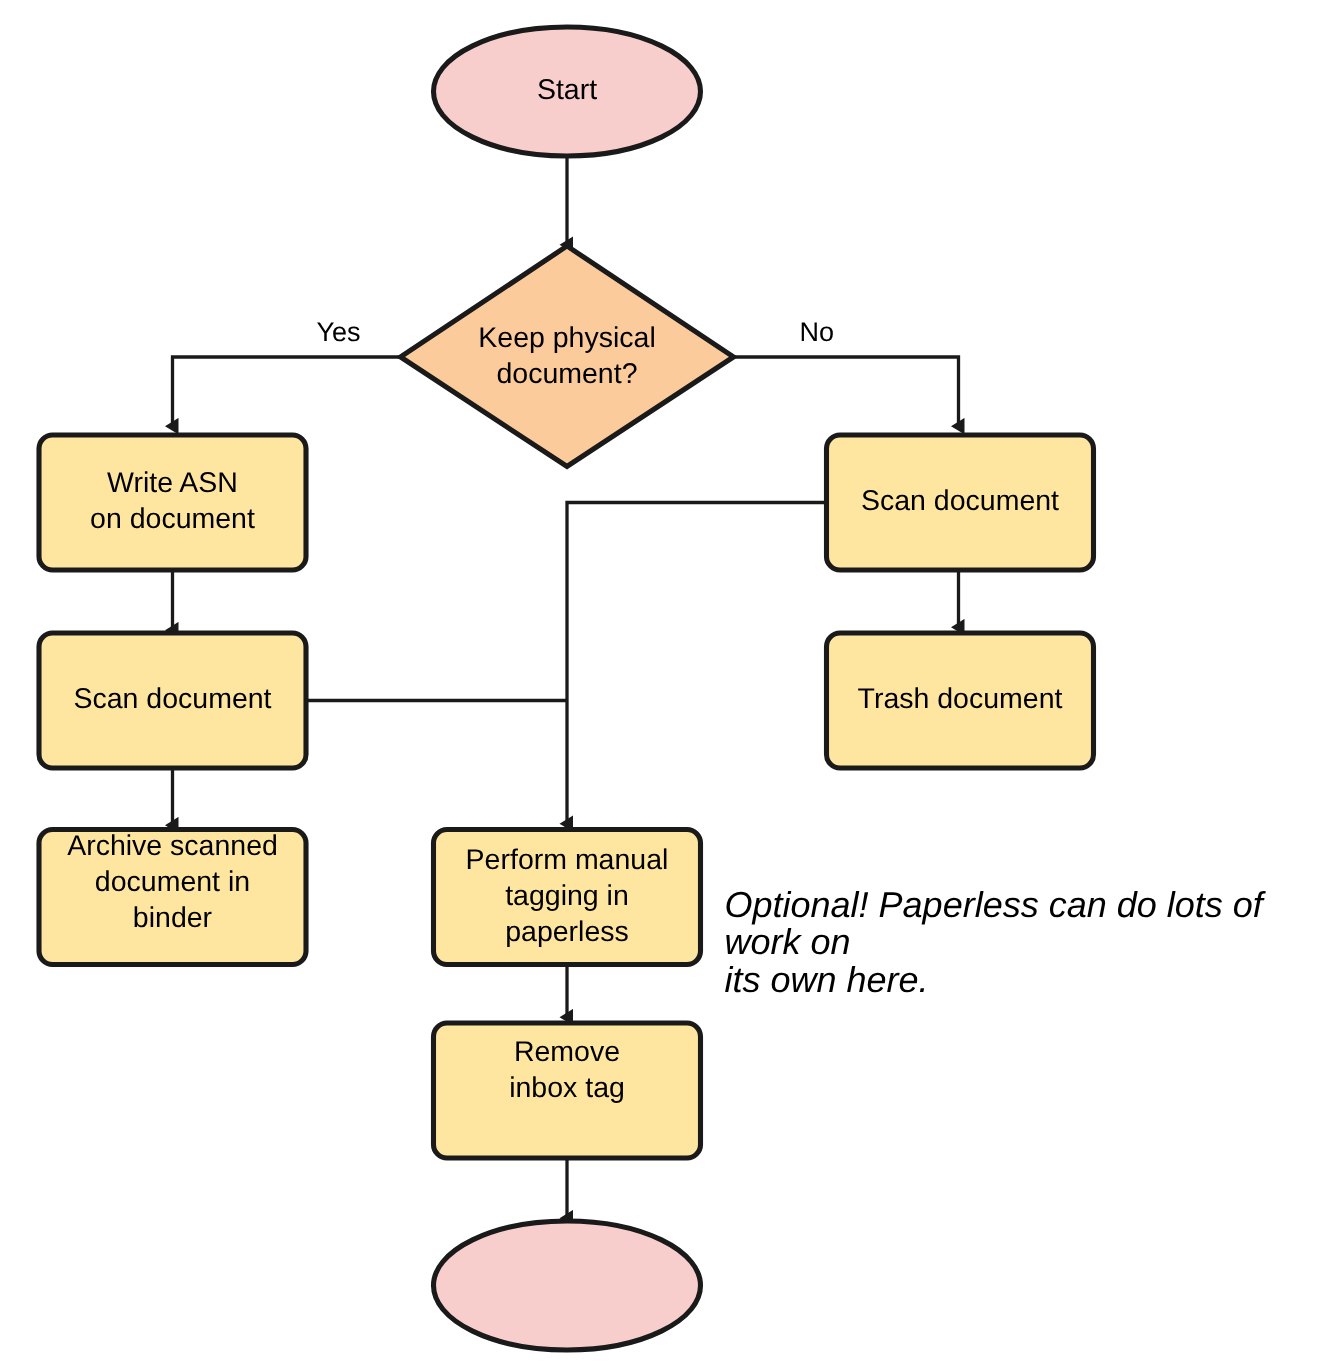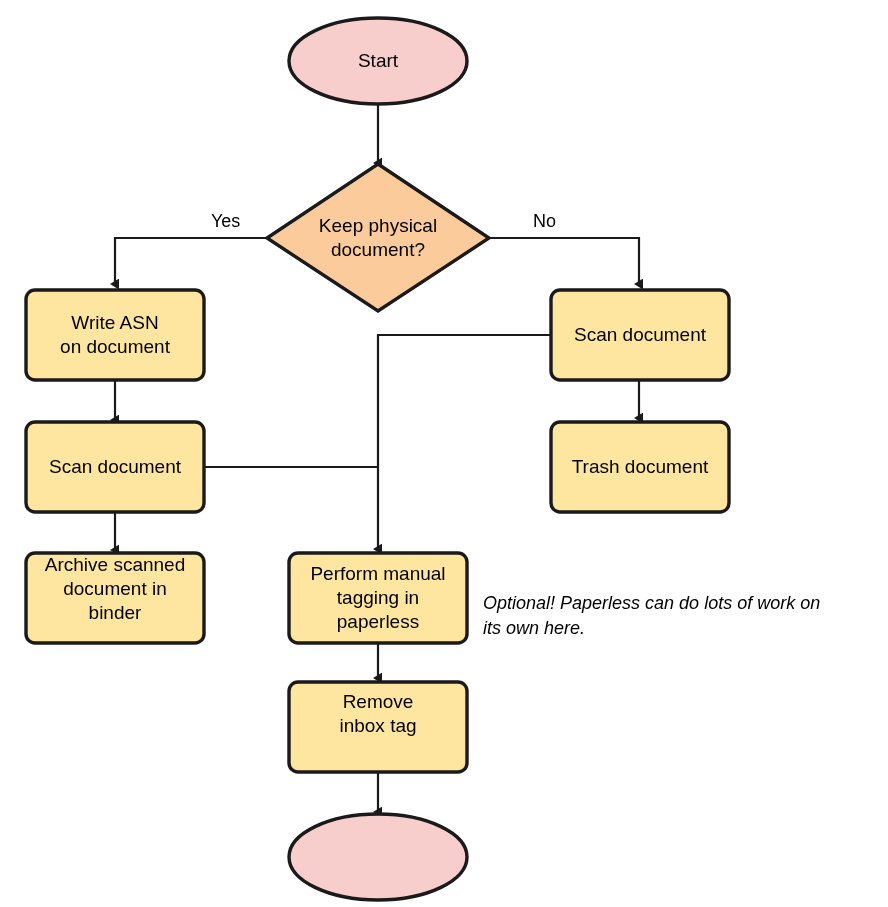--- a/index.html
+++ b/index.html
@@ -46,21 +46,21 @@
     font-size: 18px;
     color: #000000;
     white-space: nowrap;
     pointer-events: none;
     text-align: center;
   }
   .annotation {
     position: absolute;
     font-family: "Liberation Sans", sans-serif;
     font-style: italic;
-    font-size: 18px;
+    font-size: 24px;
     line-height: 25px;
     color: #000000;
     white-space: pre-line;
     pointer-events: none;
   }
 </style>
 </head>
 <body>
 
 <div id="flowchart-root">

